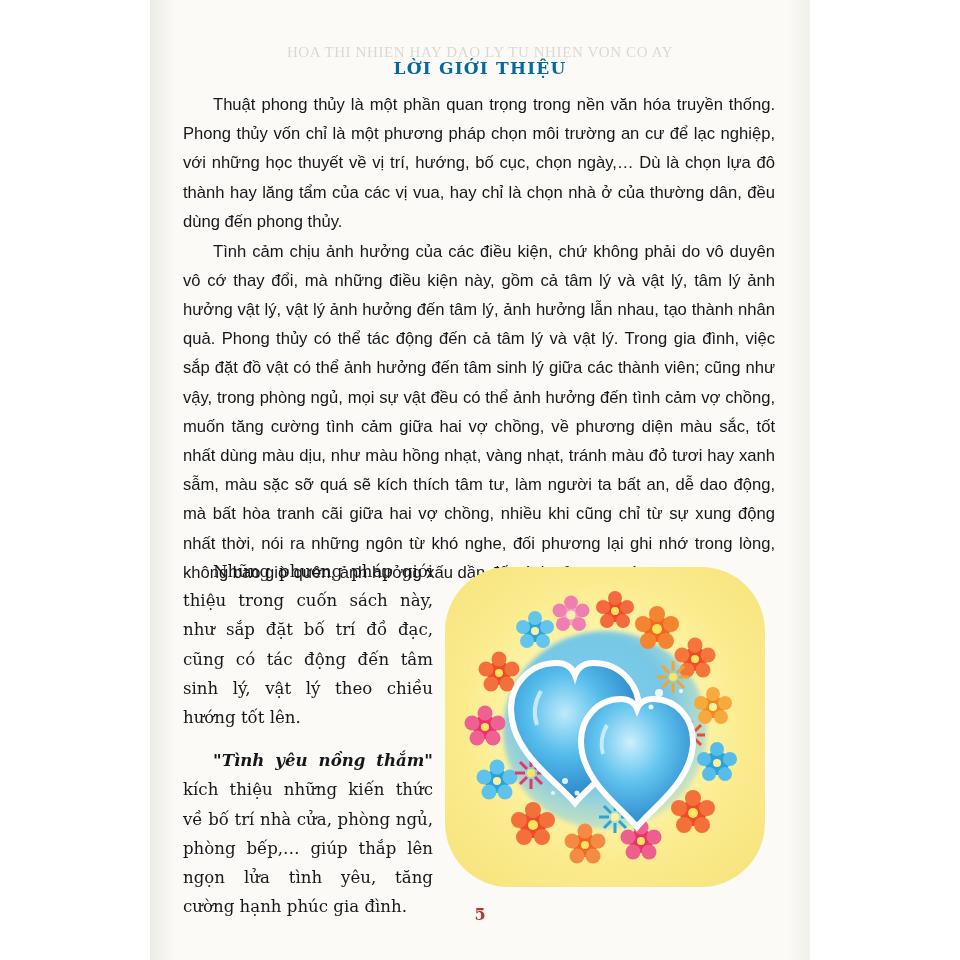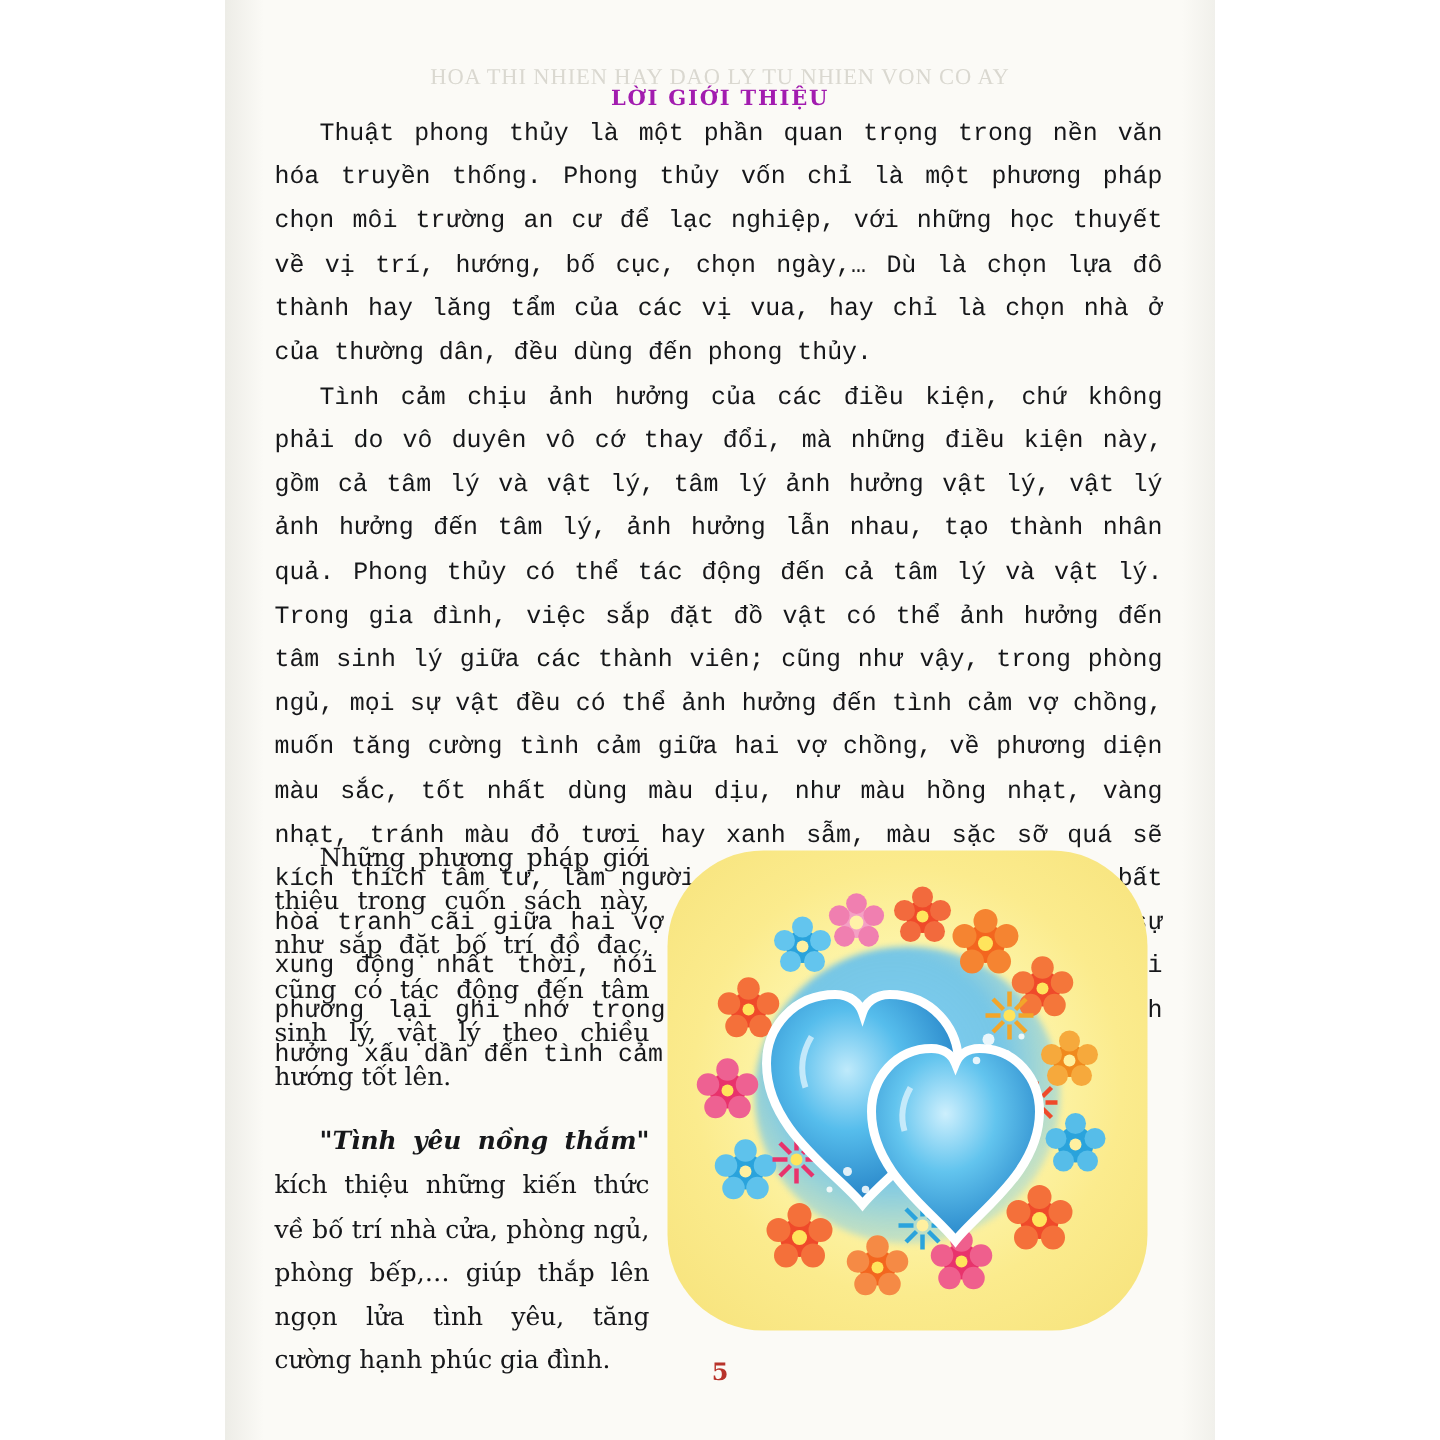--- a/index.html
+++ b/index.html
@@ -47,35 +47,35 @@
     opacity: 0.75;
     user-select: none;
   }
   .title {
     position: absolute;
     left: 180px;
     top: 58px;
     width: 600px;
     text-align: center;
     font-family: "DejaVu Serif", serif;
-    font-size: 14px;
+    font-size: 17px;
     letter-spacing: 1.2px;
-    color: #a21caf;
+    color: #0369a1;
     font-weight: 600;
   }
   .body {
     position: absolute;
     left: 183px;
-    top: 74px;
+    top: 90px;
     width: 592px;
     font-size: 16.6px;
     line-height: 29.2px;
     color: #16171a;
     text-align: justify;
-    font-family: Liberation Mono, monospace;
+    font-family: Liberation Sans, sans-serif;
     font-weight: 500;
   }
   .body p {
     margin: 0 0 0.5px 0;
     text-indent: 30px;
     text-align: justify;
     text-justify: inter-word;
   }
   
   .wrapcol {

